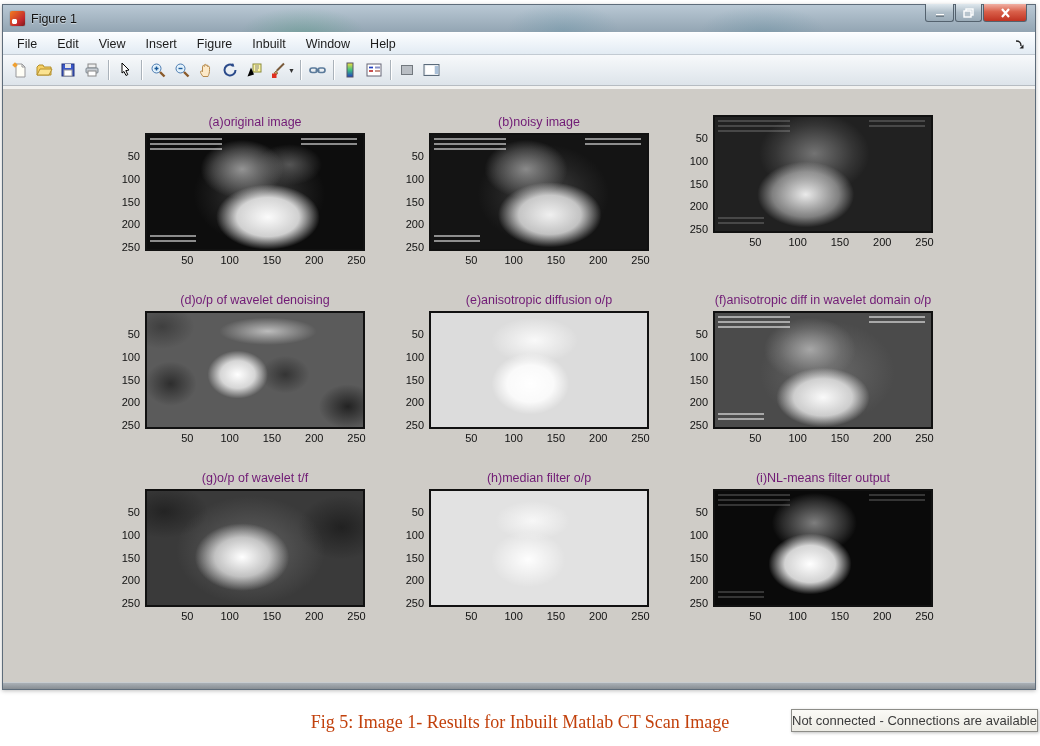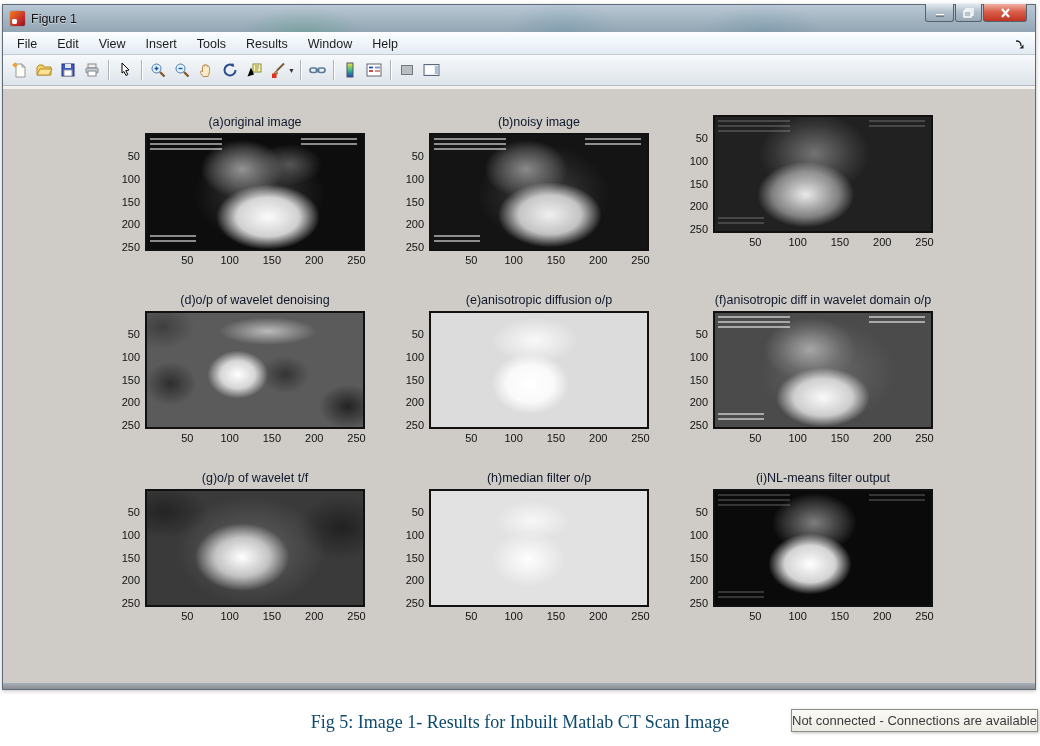--- a/index.html
+++ b/index.html
@@ -42,21 +42,21 @@
   .tsep { width:1px; height:20px; background:#aab2ba; margin:0 4px;
           box-shadow:1px 0 0 #fff; }
   .dd { font-size:7px; color:#333; margin-left:-2px; width:8px; }
 
   
   .canvas { position:relative; height:596px; background:#cfccc7; border-top:3px solid #f2f2f0; }
   .plot-grid { display:grid; grid-template-columns:repeat(3,252px); column-gap:32px;
                row-gap:22px; padding:26px 0 0 110px; }
   .subplot { width:252px; }
   .sp-title { margin-left:32px; width:220px; display:flex; justify-content:center;
-              font-size:12.5px; color:#0f172a; height:18px; white-space:nowrap; }
+              font-size:12.5px; color:#701a75; height:18px; white-space:nowrap; }
   .sp-row { display:flex; }
   .yticks { position:relative; width:32px; height:118px; font-size:11px; color:#111; }
   .yticks .tick { position:absolute; right:5px; }
   .xticks { position:relative; margin-left:32px; width:220px; height:20px; font-size:11px; color:#111; }
   .xticks .tick { position:absolute; top:3px; transform:translateX(-50%); }
   .plot-box { position:relative; width:220px; height:118px; border:2px solid #111; overflow:hidden; }
 
   
   .ct-original { background:
       radial-gradient(ellipse 32% 38% at 56% 72%, rgba(255,255,255,.98), rgba(240,240,240,.85) 45%, rgba(200,200,200,0) 75%),
@@ -116,21 +116,21 @@
   .win-bottom { height:7px; background:linear-gradient(#aab0b6,#878d93); border-top:1px solid #c8ccd0; }
 
   
   .tooltip { position:absolute; left:788px; top:620px; z-index:5; padding:3px 0;
              background:linear-gradient(#fbfaf6,#ecebe4); border:1px solid #8d8d88;
              font-size:13px; color:#3a3a3a; white-space:nowrap;
              box-shadow:1px 1px 3px rgba(0,0,0,.25); }
 
   
   .caption { position:absolute; left:0; top:712px; width:1040px; text-align:center;
-             font-family:"Liberation Serif", serif; font-size:18px; color:#0c4a6e; }
+             font-family:"Liberation Serif", serif; font-size:18px; color:#c2410c; }
 </style>
 </head>
 <body>
 
 <div class="screen">
   <div class="win">
 
     <div class="titlebar">
       <span class="mat-icon"></span>
       <span class="win-title">Figure 1</span>
@@ -153,22 +153,22 @@
             </svg>
         </span>
       </span>
     </div>
 
     <div class="menubar">
       <span class="menu-item">File</span>
       <span class="menu-item">Edit</span>
       <span class="menu-item">View</span>
       <span class="menu-item">Insert</span>
-      <span class="menu-item">Tools</span>
-      <span class="menu-item">Results</span>
+      <span class="menu-item">Figure</span>
+      <span class="menu-item">Inbuilt</span>
       <span class="menu-item">Window</span>
       <span class="menu-item">Help</span>
       <span class="menu-spacer"></span>
       <span class="dock-arrow">
         <svg width="12" height="12">
             <path d="M3 3c4 0 5 1.5 5 5" fill="none" stroke="#222" stroke-width="1.4"></path>
             <path d="M10.5 6.5v4h-4z" fill="#222"></path>
           </svg>
       </span>
     </div>

